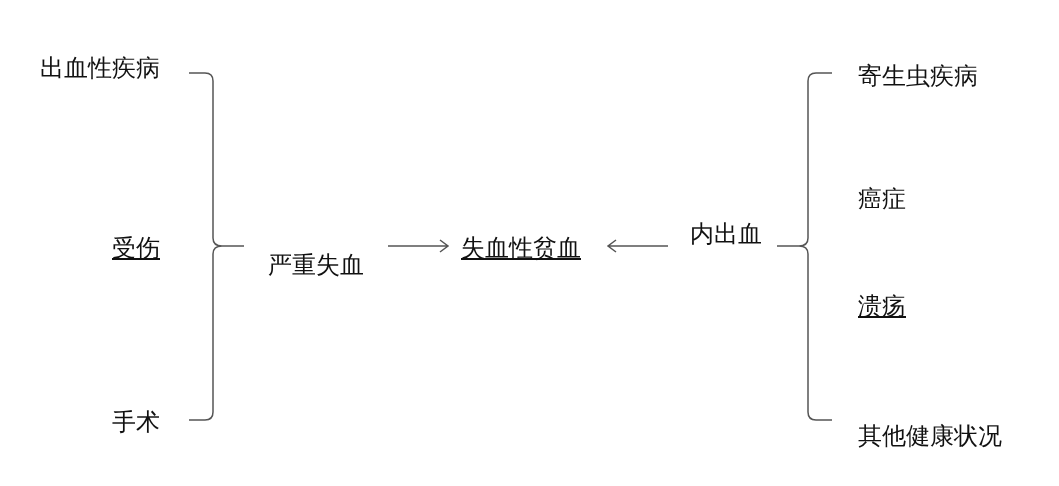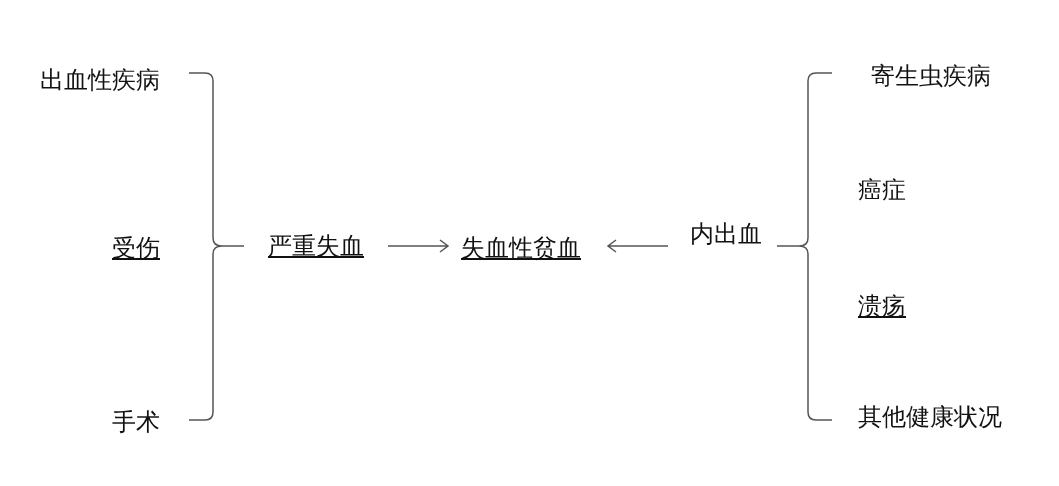--- a/index.html
+++ b/index.html
@@ -16,24 +16,24 @@
 
   <path d="M189,73 L205,73 Q213,73 213,81 L213,238 Q213,246 222,246 L244,246 M222,246 Q213,246 213,254 L213,412 Q213,420 205,420 L189,420" fill="none" stroke="#555" stroke-width="1.5"></path>
 
   <path d="M388,246 L448,246 M440,240 L448,246 L440,252" fill="none" stroke="#555" stroke-width="1.5"></path>
 
   <path d="M668,246 L608,246 M616,240 L608,246 L616,252" fill="none" stroke="#555" stroke-width="1.5"></path>
 
   <path d="M832,73 L816,73 Q808,73 808,81 L808,238 Q808,246 799,246 L777,246 M799,246 Q808,246 808,254 L808,412 Q808,420 816,420 L832,420" fill="none" stroke="#555" stroke-width="1.5"></path>
 </svg>
 
-<div class="lbl r" style="left:20px;top:65px;width:140px;text-align:right;">出血性疾病</div>
+<div class="lbl r" style="left:20px;top:53px;width:140px;text-align:right;">出血性疾病</div>
 <div class="lbl r" style="left:20px;top:233px;width:140px;text-decoration:underline;">受伤</div>
 <div class="lbl r" style="left:20px;top:407px;width:140px;">手术</div>
 
-<div class="lbl" style="left:268px;top:231px;text-decoration:underline;">严重失血</div>
+<div class="lbl" style="left:268px;top:250px;">严重失血</div>
 <div class="lbl" style="left:461px;top:233px;text-decoration:underline;">失血性贫血</div>
 <div class="lbl" style="left:690px;top:219px;">内出血</div>
 
-<div class="lbl" style="left:858px;top:61px;margin-left:13px;">寄生虫疾病</div>
-<div class="lbl" style="left:858px;top:175px;">癌症</div>
+<div class="lbl" style="left:858px;top:61px;">寄生虫疾病</div>
+<div class="lbl" style="left:858px;top:184px;">癌症</div>
 <div class="lbl" style="left:858px;top:291px;text-decoration:underline;">溃疡</div>
-<div class="lbl" style="left:858px;top:402px;">其他健康状况</div>
+<div class="lbl" style="left:858px;top:421px;">其他健康状况</div>
 
 </body></html>

